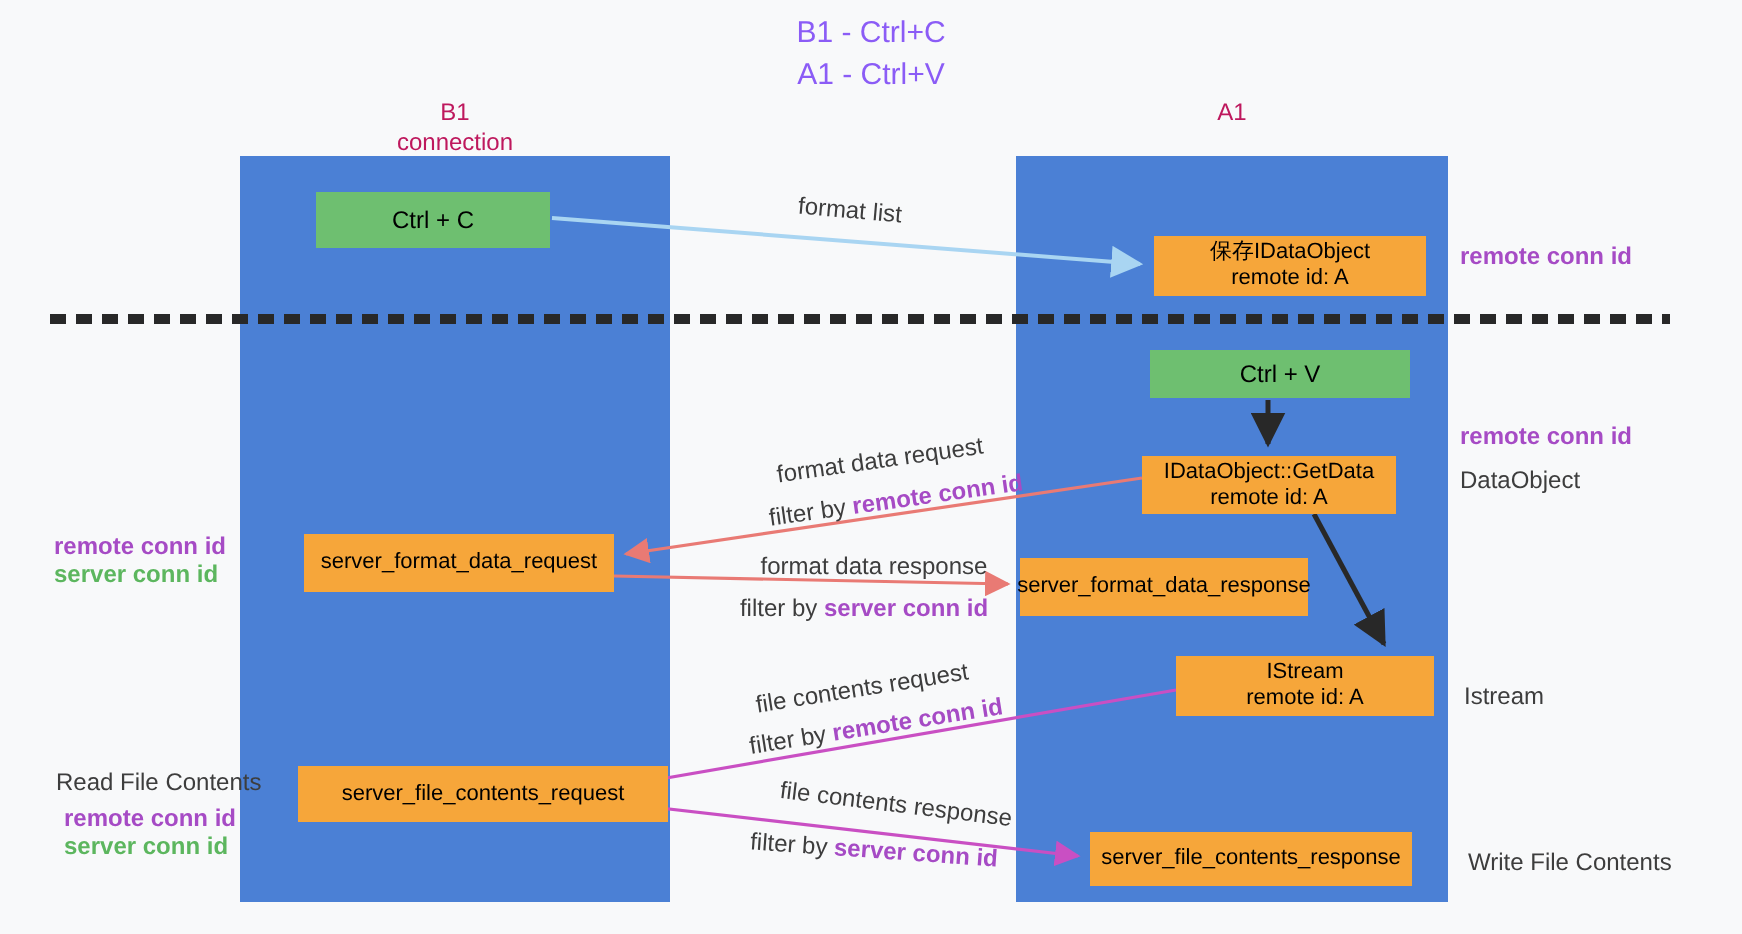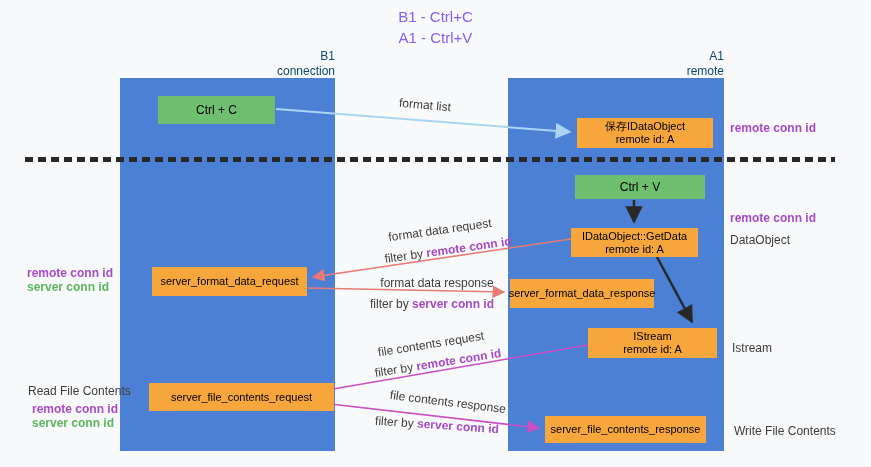--- a/index.html
+++ b/index.html
@@ -11,22 +11,22 @@
     position:relative;
     width:871px;height:467px;
     background:#f8f9fa;
     overflow:hidden;
   }
   .title{
     position:absolute;left:0;top:6px;width:871px;
     text-align:center;color:#8b5cf6;font-size:15px;line-height:21px;
   }
   .colhead{
-    position:absolute;top:49px;text-align:right;
-    color:#0c4a6e;font-size:12px;line-height:15px;
+    position:absolute;top:49px;text-align:center;
+    color:#be185d;font-size:12px;line-height:15px;
   }
   .lifeline{
     position:absolute;top:78px;height:373px;
     background:#4b80d5;
   }
   .dashline{
     position:absolute;left:25px;top:157px;width:810px;height:5px;
     background:repeating-linear-gradient(90deg,#282828 0 8px,transparent 8px 13px);
   }
   .box{
@@ -56,21 +56,20 @@
     <div>B1 - Ctrl+C</div>
     <div>A1 - Ctrl+V</div>
   </div>
 
   <div class="colhead" style="left:120px;width:215px;">
     <div>B1</div>
     <div>connection</div>
   </div>
   <div class="colhead" style="left:508px;width:216px;">
     <div>A1</div>
-    <div>remote</div>
   </div>
 
   <div class="lifeline" style="left:120px;width:215px;"></div>
   <div class="lifeline" style="left:508px;width:216px;"></div>
 
   <div class="dashline"></div>
 
   <svg class="arrows" width="871" height="467" viewBox="0 0 871 467">
     <defs>
       <marker id="m-blue" viewBox="0 0 10 10" refX="9" refY="5" markerWidth="8" markerHeight="8" orient="auto">

